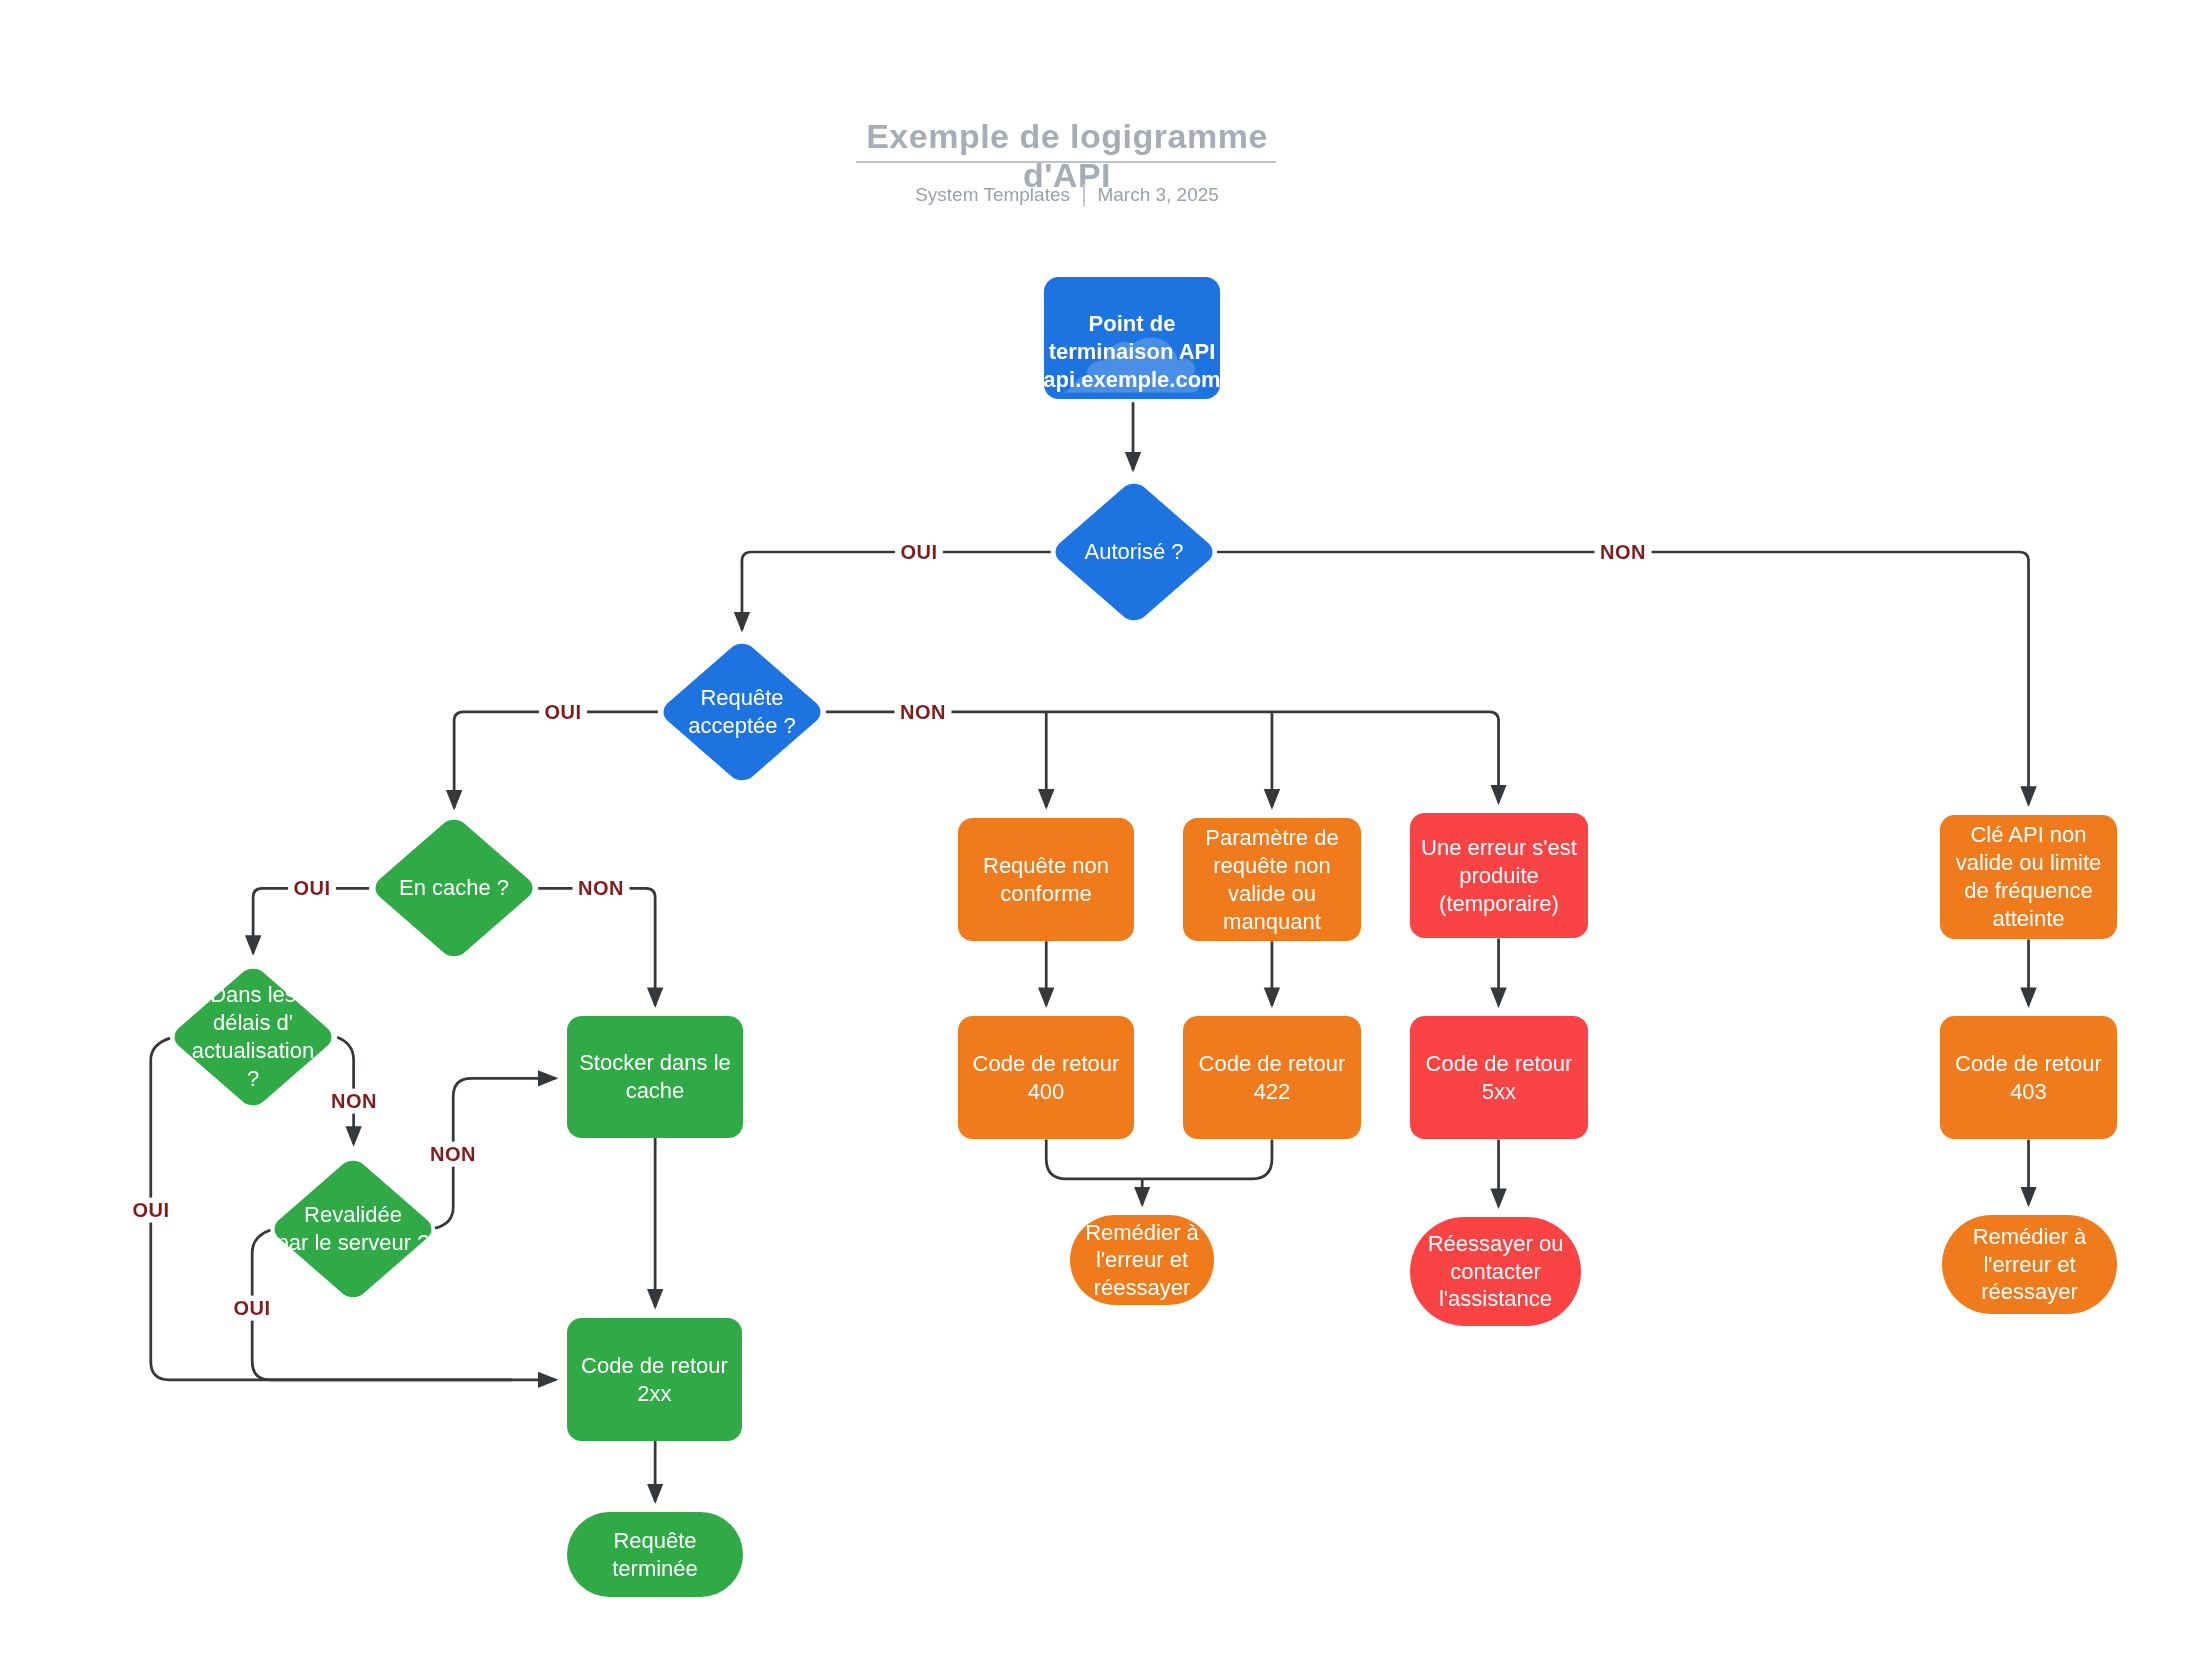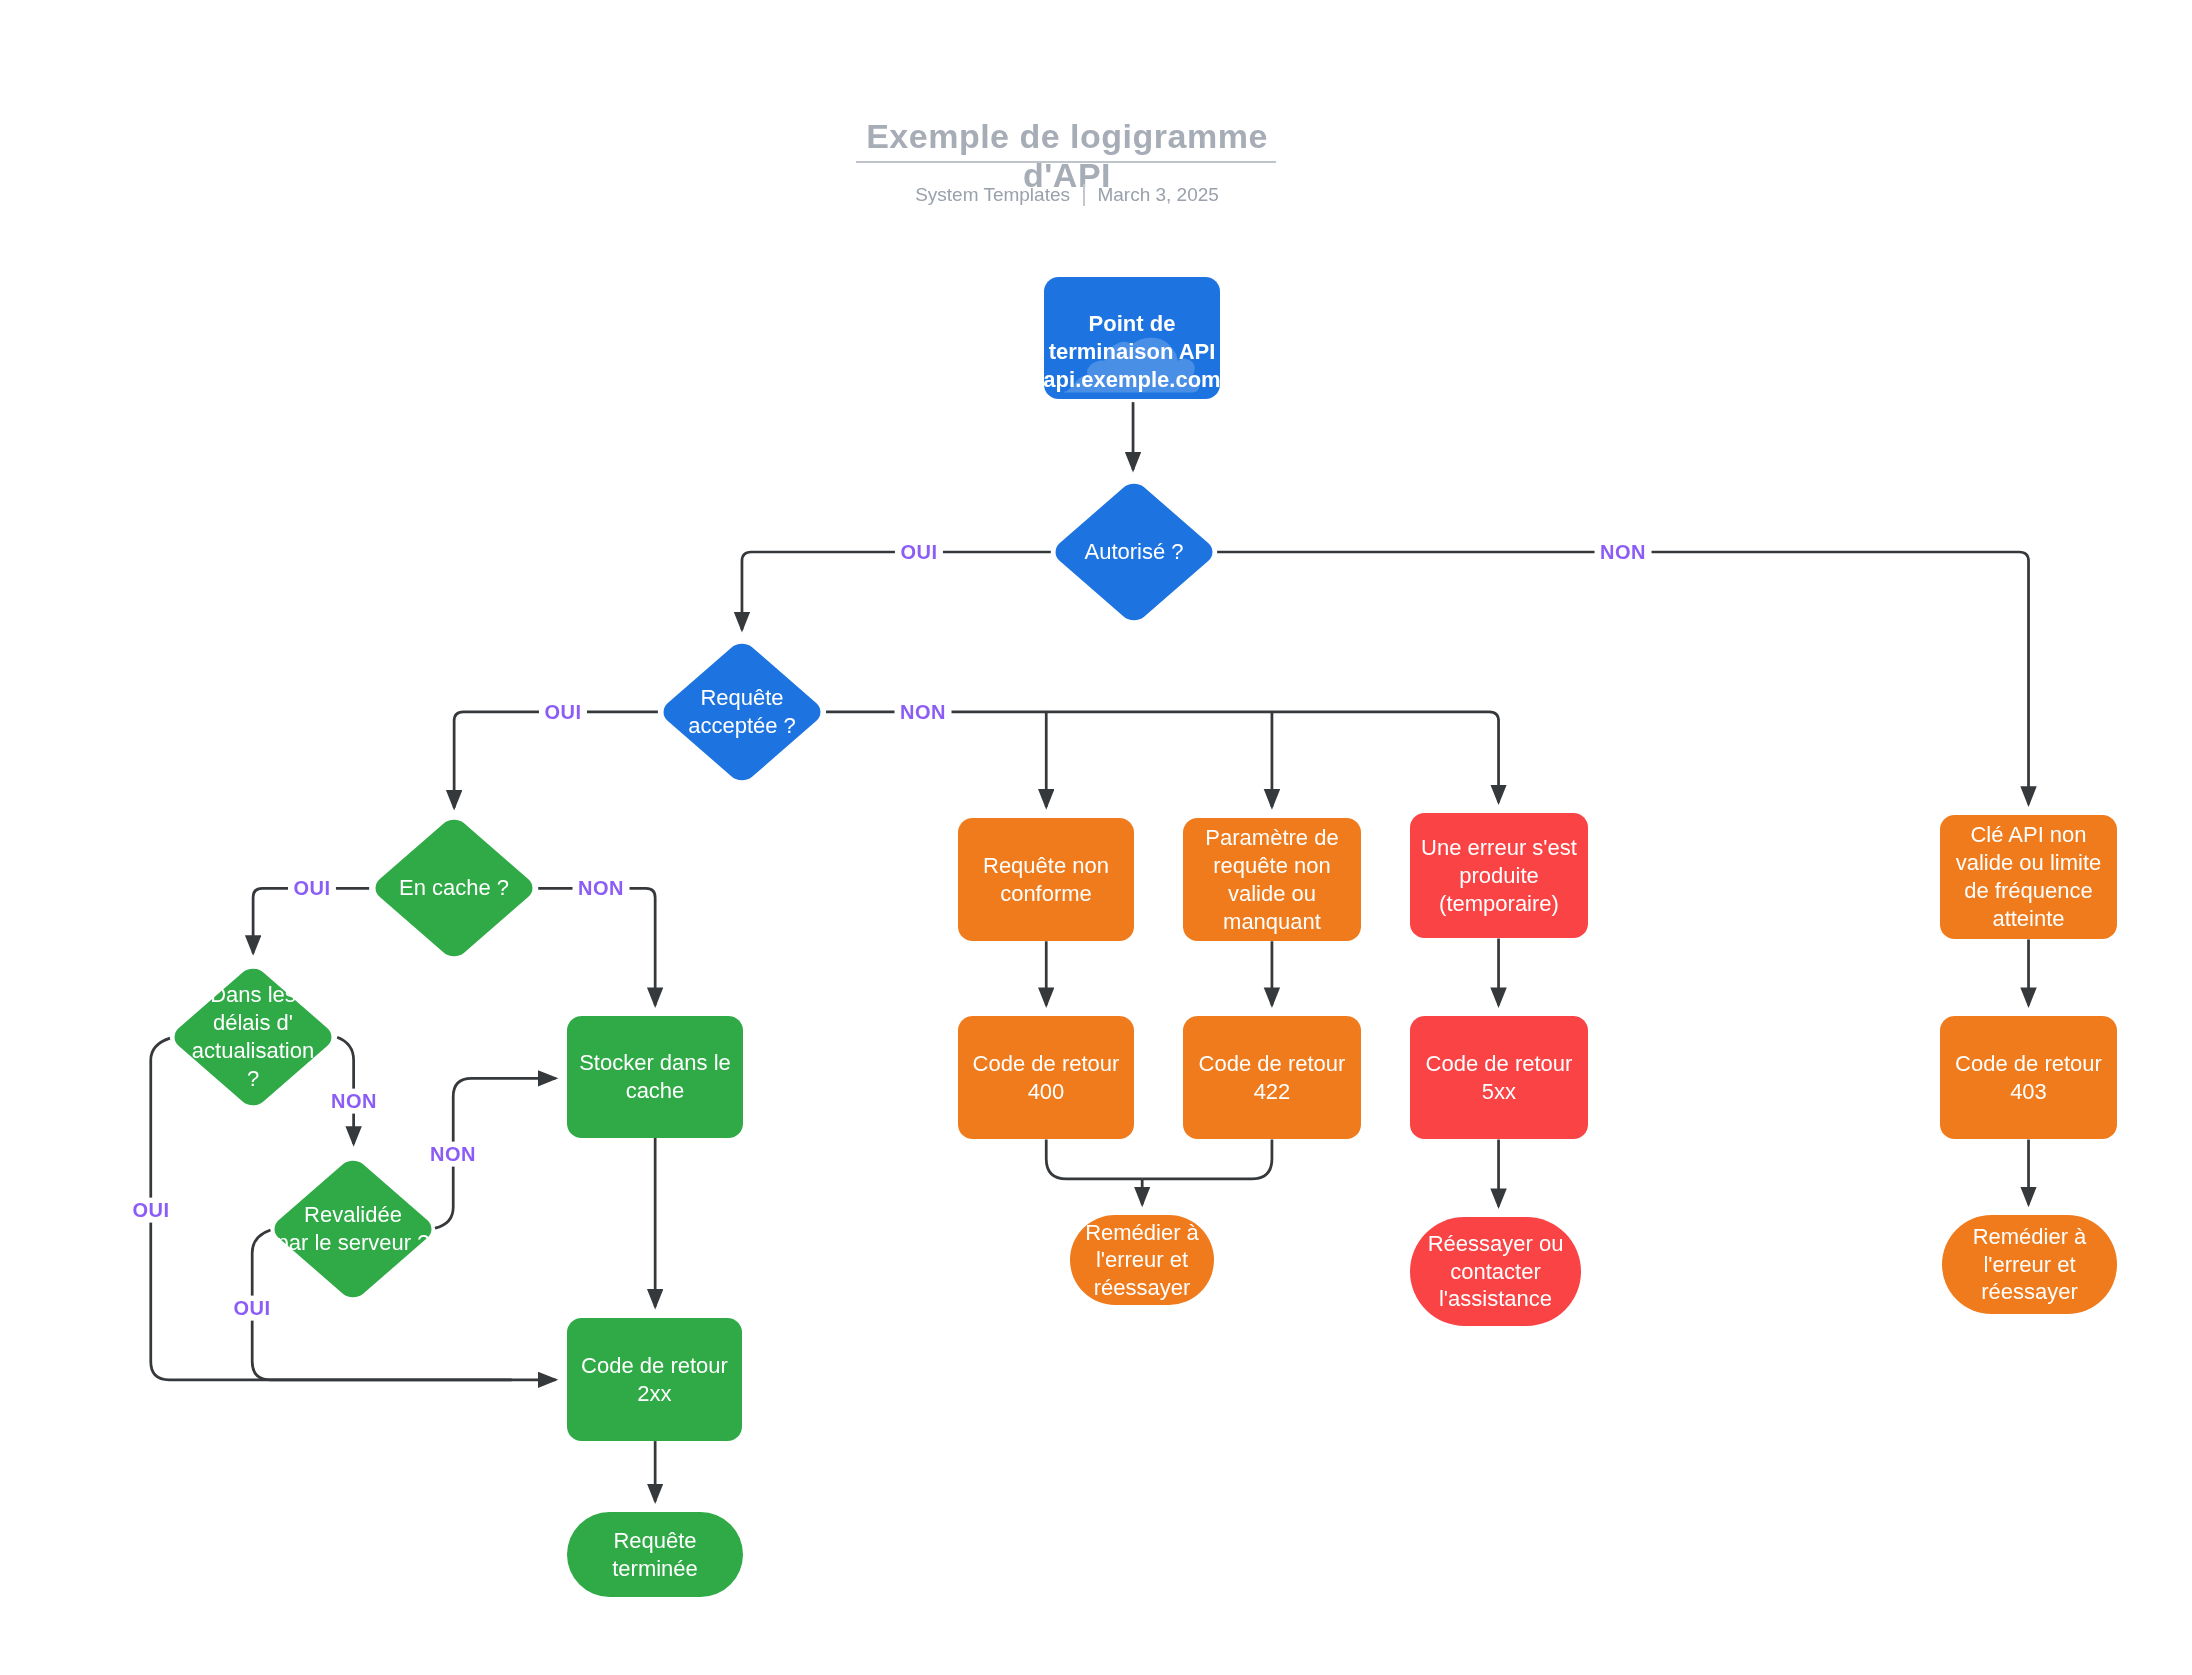--- a/index.html
+++ b/index.html
@@ -31,21 +31,21 @@
   #n-start .nlabel{font-weight:700;margin-top:28px;}
   #n-delais .nlabel{width:139px;overflow:hidden;}
   #n-revalidee .nlabel{width:155px;overflow:hidden;}
   .cloud{position:absolute;left:50%;top:-27.4px;transform:translateX(-50%);z-index:1;
     font-family:"DejaVu Sans",sans-serif;font-size:151px;line-height:1.2;
     color:rgba(255,255,255,.20);pointer-events:none;}
 
   
   #wires{position:absolute;left:0;top:0;z-index:0;}
   .elabel{position:absolute;transform:translate(-50%,-50%);z-index:3;background:#fff;
-    padding:0.9px 5.5px;font-size:20px;font-weight:700;color:#8b5cf6;letter-spacing:0.5px;}
+    padding:0.9px 5.5px;font-size:20px;font-weight:700;color:#7f1d1d;letter-spacing:0.5px;}
 </style>
 </head>
 <body>
 
 <div id="canvas">
 
   <div class="hdr-title">Exemple de logigramme d'API</div>
   <div class="hdr-rule"></div>
   <div class="hdr-sub">
     <span>System Templates</span>

